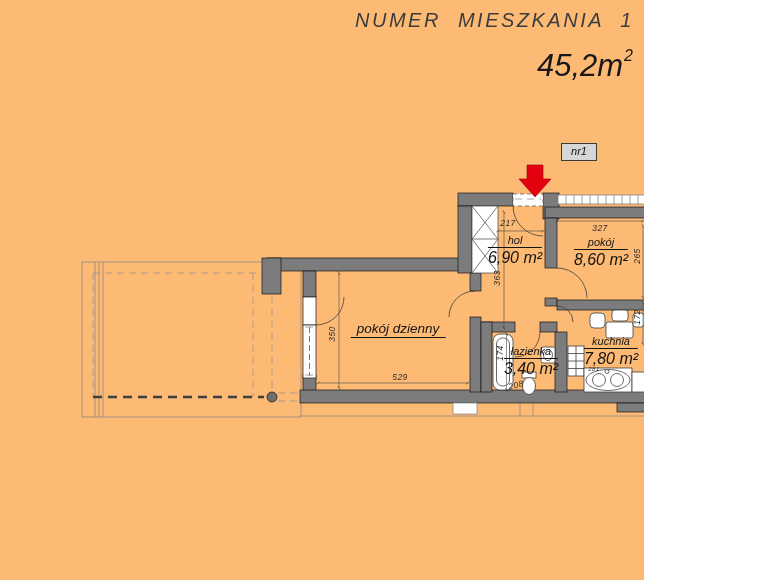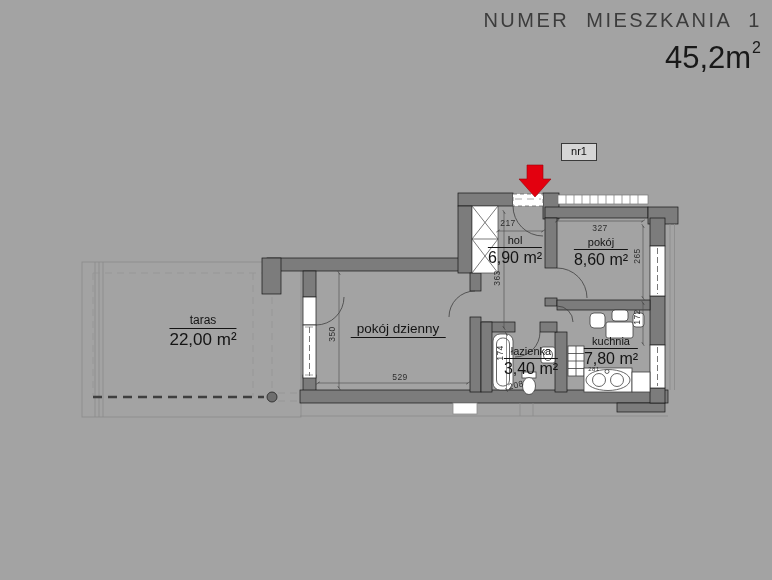--- a/index.html
+++ b/index.html
@@ -1,29 +1,29 @@
 <!DOCTYPE html>
 <html><head>
 <meta charset="utf-8">
 <style>
   html,body{margin:0;padding:0;background:#fff;}
-  #page{position:relative;width:772px;height:580px;background:#a3a3a3;overflow:hidden;
-        font-family:"Liberation Sans", sans-serif;color:#1a1a1a;}
+  #page{position:relative;width:644px;height:580px;background:#fdba74;overflow:hidden;
+        font-family:"Liberation Sans", sans-serif;color:#1a1a1a;font-style:italic;}
   svg{position:absolute;left:0;top:0;}
   .wall{fill:#7c7c7c;stroke:#161616;stroke-width:.7;}
   .thin{stroke:#8a8a8a;stroke-width:.8;fill:none;}
   .dash1{stroke:#949494;stroke-width:.8;fill:none;stroke-dasharray:7 5;}
   .doorarc{stroke:#3f3f3f;stroke-width:.8;fill:none;}
   .furn{stroke:#3f3f3f;stroke-width:.8;fill:#ffffff;}
   .dimline{stroke:#4a4a4a;stroke-width:.6;fill:none;marker-start:url(#tk);marker-end:url(#tk);}
   .winbox{fill:#ffffff;stroke:#2e2e2e;stroke-width:.8;}
   .windash{stroke:#555;stroke-width:.8;stroke-dasharray:6 3;fill:none;}
   .title{position:absolute;top:9px;right:10px;font-size:20px;letter-spacing:2.5px;
          word-spacing:9px;color:#3c3c3c;white-space:nowrap;}
-  .total{position:absolute;top:40px;right:12px;font-size:31px;color:#181818;}
+  .total{position:absolute;top:48px;right:12px;font-size:31px;color:#181818;}
   .total sup{font-size:16px;position:relative;top:-4px;left:1px;}
   .room-label{position:absolute;transform:translateX(-50%);text-align:center;color:#141414;}
   .room-label .rname{border-bottom:1.3px solid #141414;padding:0 6px 1px;white-space:nowrap;}
   .room-label .rarea{padding-top:1px;white-space:nowrap;text-align:right;}
   .sm .rname{font-size:11px;} .sm .rarea{font-size:16px;}
   .md .rname{font-size:12px;} .md .rarea{font-size:17px;}
   .lg .rname{font-size:13.5px;} .lg .rarea{font-size:19px;}
   .dim{position:absolute;font-size:8.5px;color:#2e2e2e;transform:translate(-50%,-50%);
        letter-spacing:.5px;white-space:nowrap;}
   .dim.v{transform:translate(-50%,-50%) rotate(-90deg);}
@@ -201,24 +201,20 @@
       <line class="dimline" x1="506.5" y1="334" x2="506.5" y2="390"></line>
     </g>
 
     <g>
       <path d="M527,165 h16 v14 h8 l-16,18 -16,-18 h8 z" stroke="#9c0008" stroke-width=".6" fill="#e3000f"></path>
     </g>
   </svg>
 
   <div class="badge">nr1</div>
 
-  <div class="room-label md" style="left:203px;top:313px">
-    <div class="rname">taras</div>
-    <div class="rarea">22,00 m²</div>
-  </div>
   <div class="room-label lg" style="left:398px;top:321px">
     <div class="rname">pokój dzienny</div>
   </div>
   <div class="room-label sm" style="left:515px;top:234px">
     <div class="rname">hol</div>
     <div class="rarea">6,90 m²</div>
   </div>
   <div class="room-label sm" style="left:601px;top:236px">
     <div class="rname">pokój</div>
     <div class="rarea">8,60 m²</div>

